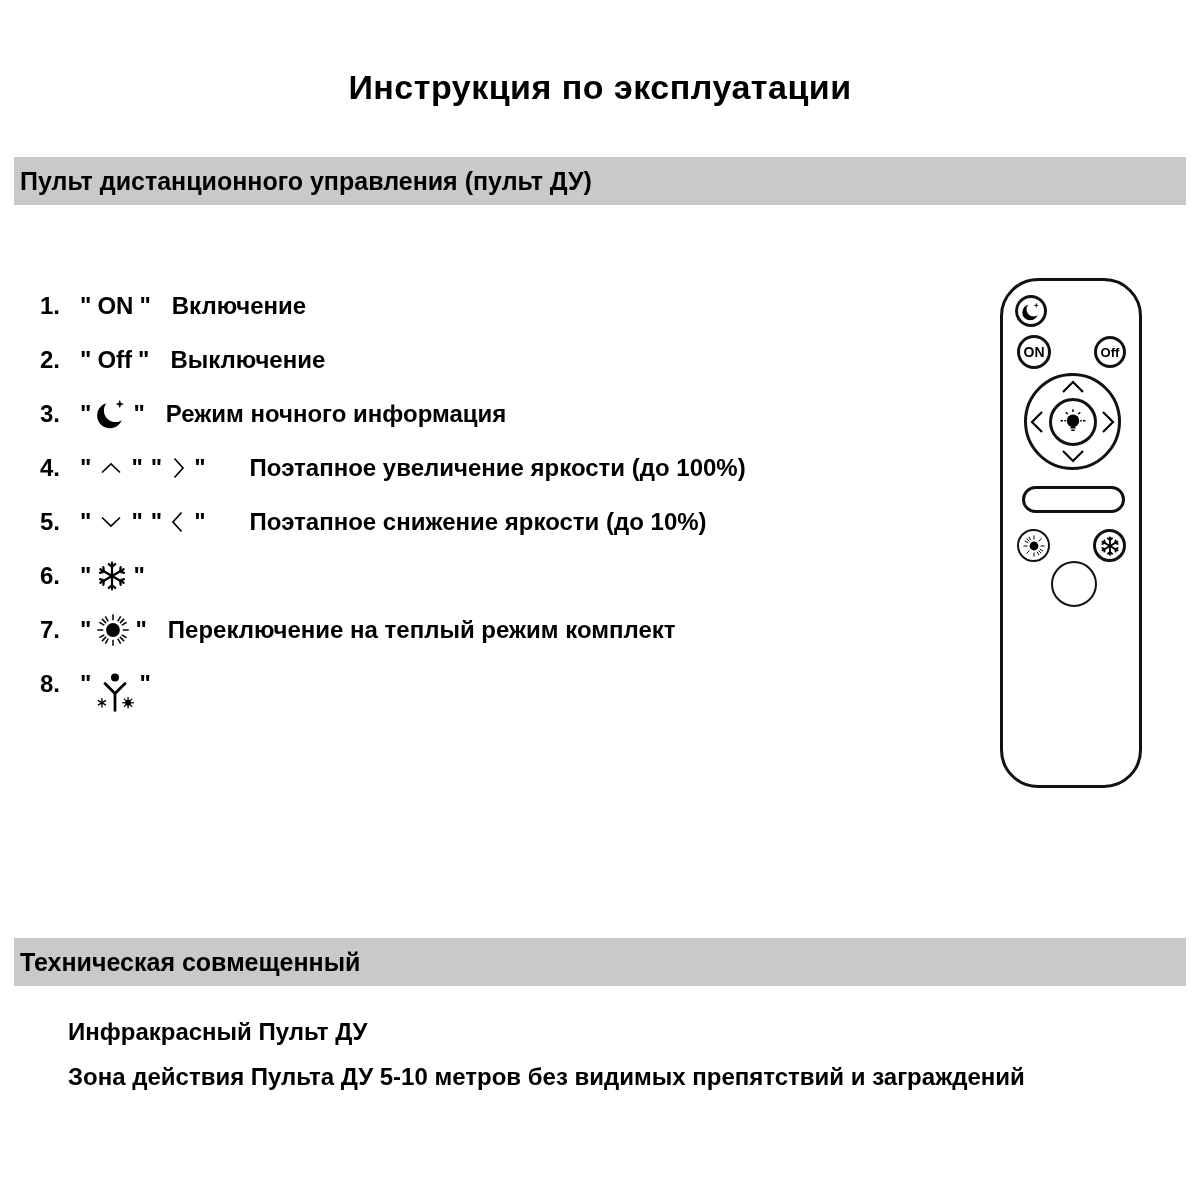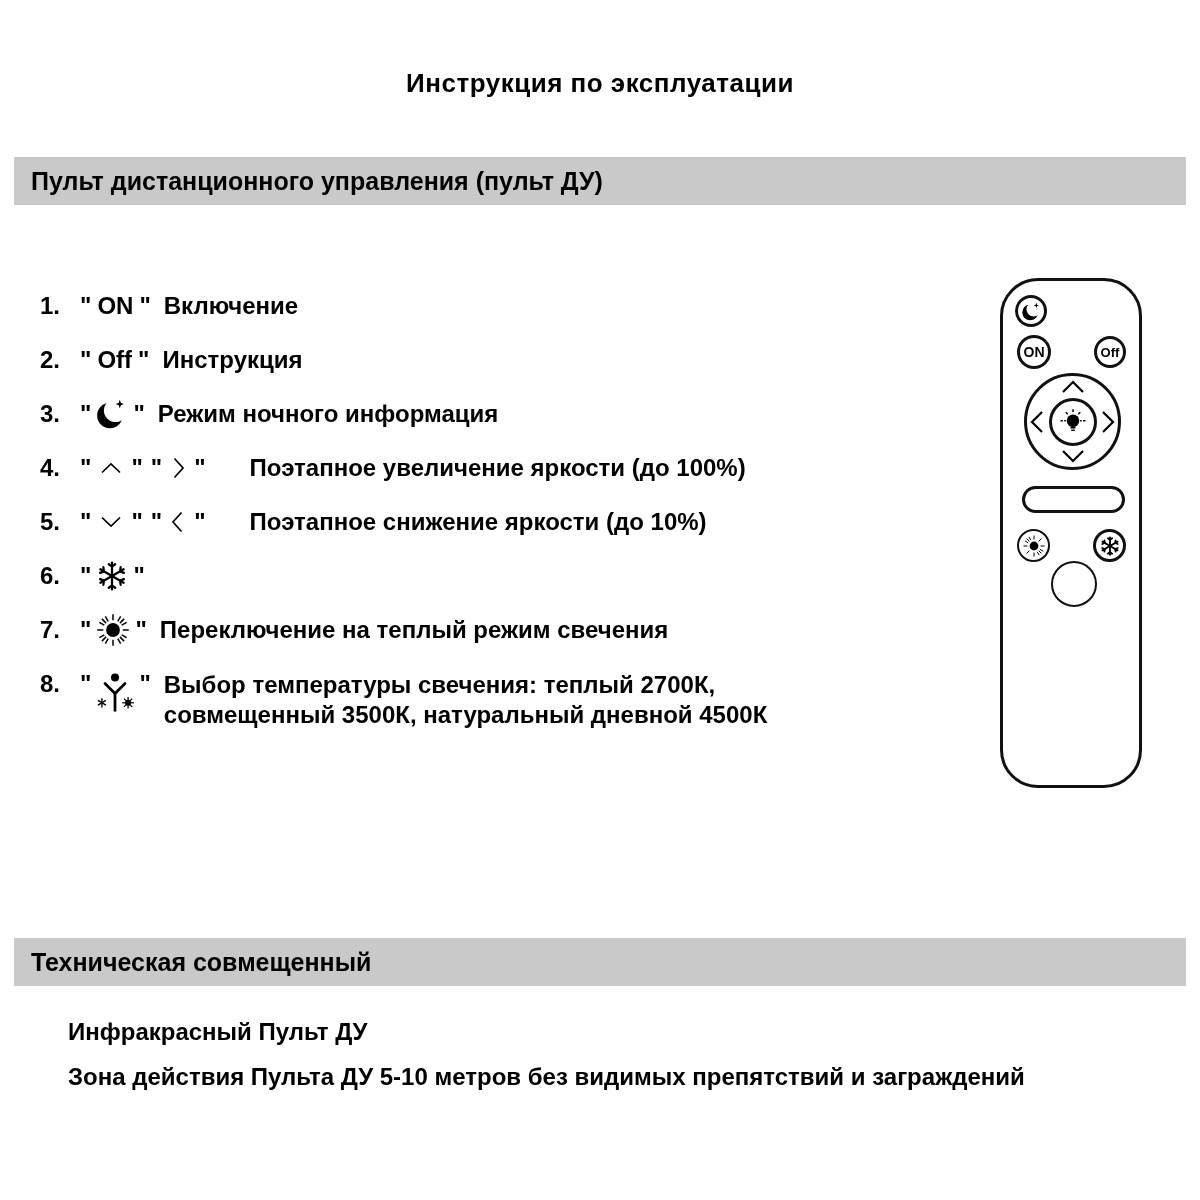--- a/index.html
+++ b/index.html
@@ -2,37 +2,37 @@
 <html><head>
 <meta charset="utf-8">
 <style>
   html,body{margin:0;padding:0;background:#fff;}
   body{
     width:1200px;height:1200px;position:relative;overflow:hidden;
     font-family:"Liberation Sans",sans-serif;font-weight:bold;color:#000;
   }
   .title{
     position:absolute;top:68px;left:0;width:100%;
-    text-align:center;font-size:26px;letter-spacing:.5px;
+    text-align:center;font-size:34px;letter-spacing:.5px;
   }
   .bar{
     position:absolute;left:14px;width:1172px;height:48px;background:#c9c9c9;
-    display:flex;align-items:center;box-sizing:border-box;padding-left:17px;
+    display:flex;align-items:center;box-sizing:border-box;padding-left:6px;
     font-size:25px;
   }
   .bar1{top:157px;}
   .bar2{top:938px;}
   
   .list{position:absolute;left:40px;top:292px;font-size:24px;}
   .row{display:flex;align-items:center;height:28px;margin-bottom:26px;white-space:nowrap;}
   .row.two-line{align-items:flex-start;height:auto;}
   .num{width:36px;flex:0 0 36px;}
   .q{margin:0 4px;}
   .ic-txt{margin:0 2px;}
-  .lbl{margin-left:9px;}
+  .lbl{margin-left:17px;}
   .lbl-gap{margin-left:40px;}
   .ic{display:inline-flex;align-items:center;justify-content:center;}
   .ic svg{display:block;}
   .two-line .lbl div{line-height:30px;}
   
   .remote{
     position:absolute;left:1000px;top:278px;width:142px;height:510px;
     border:3px solid #111;border-radius:38px;box-sizing:border-box;background:#fff;
   }
   .rbtn{
@@ -87,21 +87,21 @@
     <span class="ic-txt">ON</span>
     <span class="q">"</span>
     <span class="lbl">Включение</span>
   </div>
 
   <div class="row">
     <span class="num">2.</span>
     <span class="q">"</span>
     <span class="ic-txt">Off</span>
     <span class="q">"</span>
-    <span class="lbl">Инструкция</span>
+    <span class="lbl">Выключение</span>
   </div>
 
   <div class="row">
     <span class="num">3.</span>
     <span class="q">"</span>
     <span class="ic">
       <svg width="34" height="34" viewBox="0 0 24 24">
         <circle cx="10.5" cy="13" r="9" fill="#000"></circle>
         <circle cx="14.5" cy="9.5" r="8.2" fill="#fff"></circle>
         <path d="M17.5 2 L18.3 4.2 L20.5 5 L18.3 5.8 L17.5 8 L16.7 5.8 L14.5 5 L16.7 4.2 Z" fill="#000"></path>
@@ -209,21 +209,21 @@
           <line x1="2.9" y1="6.9" x2="6.2" y2="8.8"></line>
             <line x1="17.8" y1="15.2" x2="21.1" y2="17.1"></line>
           <line x1="2.9" y1="17.1" x2="6.2" y2="15.2"></line>
             <line x1="17.8" y1="8.8" x2="21.1" y2="6.9"></line>
           <line x1="6.9" y1="21.1" x2="8.8" y2="17.8"></line>
             <line x1="15.2" y1="6.2" x2="17.1" y2="2.9"></line>
         </g>
       </svg>
     </span>
     <span class="q">"</span>
-    <span class="lbl">Переключение на теплый режим свечения</span>
+    <span class="lbl">Переключение на теплый режим комплект</span>
   </div>
 
   <div class="row two-line">
     <span class="num">8.</span>
     <span class="q">"</span>
     <span class="ic">
       <svg width="40" height="44" viewBox="0 0 26 28">
         <g stroke="#000" stroke-width="1.8" stroke-linecap="round" fill="none">
           <line x1="13" y1="26" x2="13" y2="15"></line>
           <line x1="13" y1="15" x2="6.5" y2="8.5"></line>
@@ -238,24 +238,20 @@
         <circle cx="21.5" cy="21" r="1.9" fill="#000"></circle>
         <g stroke="#000" stroke-width="0.8">
           <line x1="21.5" y1="17.2" x2="21.5" y2="24.8"></line>
             <line x1="17.7" y1="21" x2="25.3" y2="21"></line>
           <line x1="18.8" y1="18.3" x2="24.2" y2="23.7"></line>
             <line x1="18.8" y1="23.7" x2="24.2" y2="18.3"></line>
         </g>
       </svg>
     </span>
     <span class="q">"</span>
-    <span class="lbl">
-      <div>Выбор температуры свечения: теплый 2700К,</div>
-      <div>совмещенный 3500К, натуральный дневной 4500К</div>
-    </span>
   </div>
 </div>
 
 <div class="remote">
 
   <div class="rbtn rb-moon">
     <span class="ic">
       <svg width="21" height="21" viewBox="0 0 24 24">
         <circle cx="10.5" cy="13" r="9" fill="#000"></circle>
         <circle cx="14.5" cy="9.5" r="8.2" fill="#fff"></circle>

